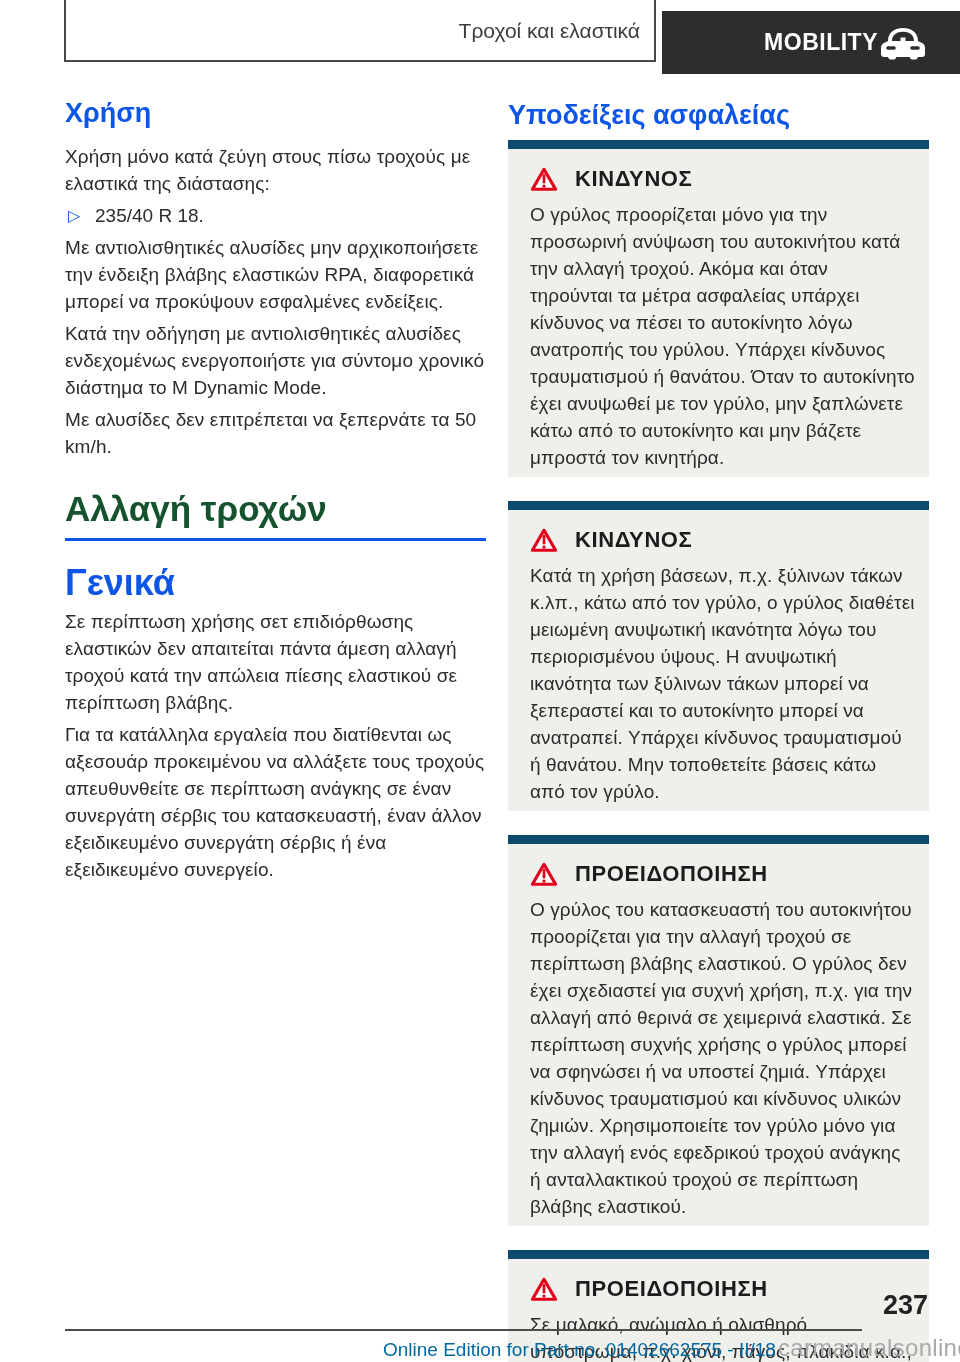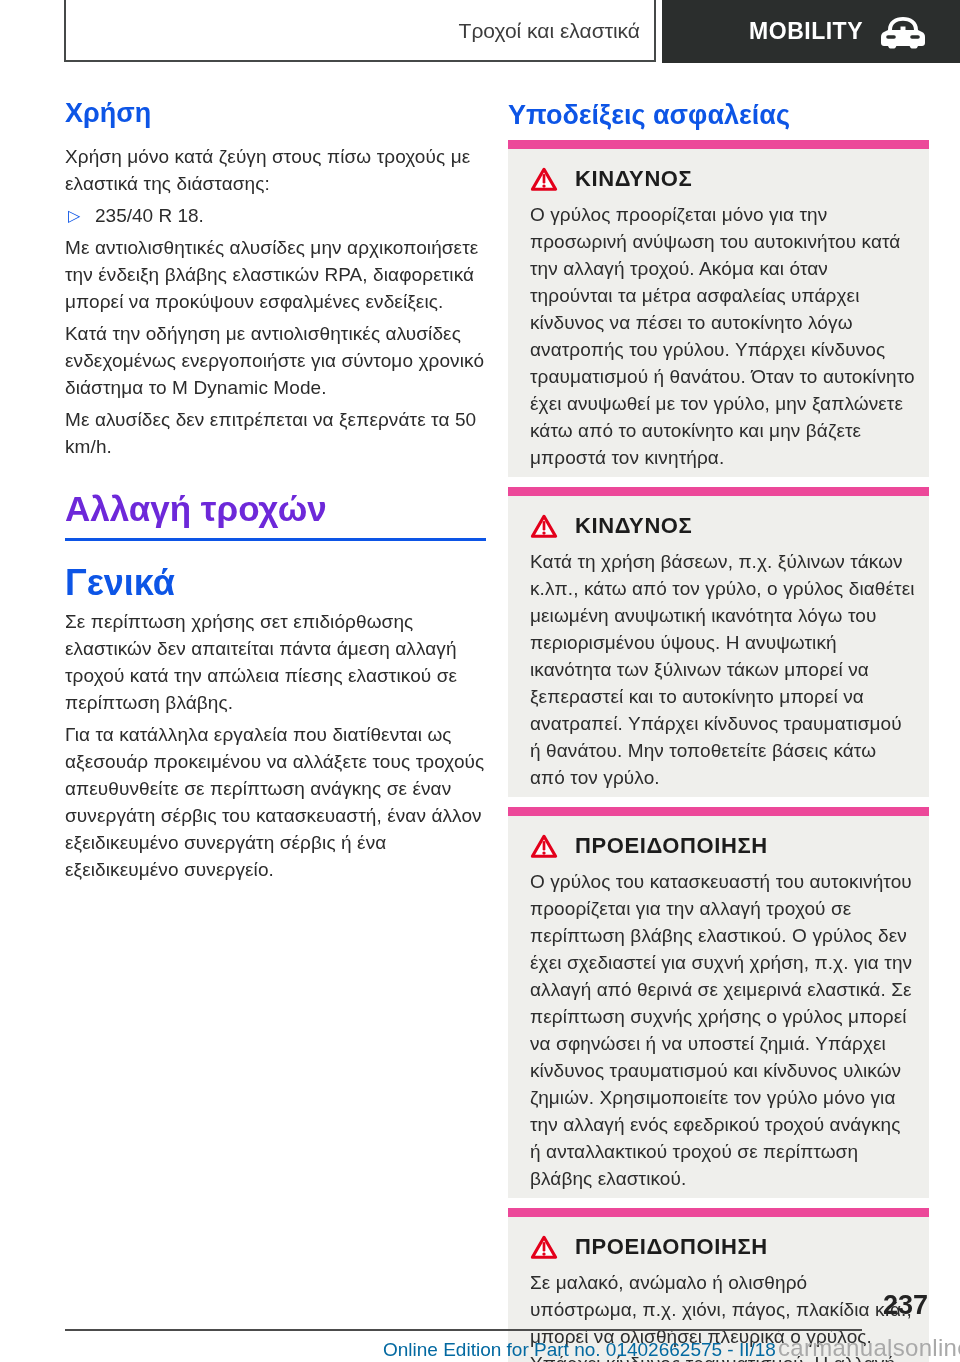--- a/index.html
+++ b/index.html
@@ -11,43 +11,43 @@
   }
   
   .header-title-box{
     position:absolute;left:64px;top:-8px;width:592px;height:70px;
     border:2px solid #464948;background:#fff;box-sizing:border-box;
     display:flex;align-items:center;justify-content:flex-end;
     padding:8px 14px 0 0;
   }
   .header-title{font-size:21px;color:#3c3c3c;}
   .mobility-tab{
-    position:absolute;left:662px;top:0;width:298px;height:63px;
+    position:absolute;left:662px;top:11px;width:298px;height:63px;
     background:#2b2e2d;display:flex;align-items:center;justify-content:flex-end;
-    gap:15px;padding-right:32px;box-sizing:border-box;
+    padding-right:32px;box-sizing:border-box;
   }
   .mobility-label{color:#fff;font-weight:bold;font-size:23px;letter-spacing:.5px;}
   
   .col-left{position:absolute;left:65px;top:86px;width:421px;}
   .col-right{position:absolute;left:508px;top:86px;width:421px;}
   .h-sub{font-size:27px;line-height:31px;font-weight:bold;color:#0d55e6;margin:12px 0 14px;}
   .h-sub.tight{margin:16px 0 8px;}
   .h-main{
-    font-size:35px;line-height:38px;font-weight:bold;color:#6d28d9;
+    font-size:35px;line-height:38px;font-weight:bold;color:#14532d;
     margin:30px 0 0;padding-bottom:10px;border-bottom:3px solid #0d55e6;
   }
   .h-general{font-size:36px;line-height:31px;font-weight:bold;color:#0d55e6;margin:26px 0 10px;}
   p.body{font-size:19px;line-height:27px;margin:0 0 5px;letter-spacing:.1px;}
   .bullet{display:flex;align-items:flex-start;font-size:19px;line-height:27px;margin:2px 0 5px;}
   .bullet .tri{color:#0d55e6;font-size:16px;line-height:27px;width:30px;flex:0 0 30px;padding-left:3px;box-sizing:border-box;}
   
   .safety-heading{font-size:27px;line-height:31px;font-weight:bold;color:#0d55e6;margin:14px 0 9px;}
   .warnbox{
-    border-top:9px solid #ec4899;background:#efefec;
-    padding:16px 14px 6px 22px;margin-bottom:10px;box-sizing:border-box;
+    border-top:9px solid #0c4a6e;background:#efefec;
+    padding:16px 14px 6px 22px;margin-bottom:24px;box-sizing:border-box;
   }
   .warnbox.clipped{height:166px;overflow:hidden;}
   .warnhead{display:flex;align-items:center;gap:17px;margin:0 0 8px;height:28px;}
   .warnlabel{font-size:22px;font-weight:bold;color:#1c1c1c;letter-spacing:.6px;}
   .warntext{font-size:19px;line-height:27px;margin:0;letter-spacing:.1px;}
   
   .page-number{position:absolute;right:32px;top:1290px;font-size:27px;font-weight:bold;color:#232323;}
   .footer-rule{position:absolute;left:65px;top:1329px;width:797px;height:2px;background:#4c4c4c;}
   .footer-line{
     position:absolute;left:383px;top:1334px;white-space:nowrap;

